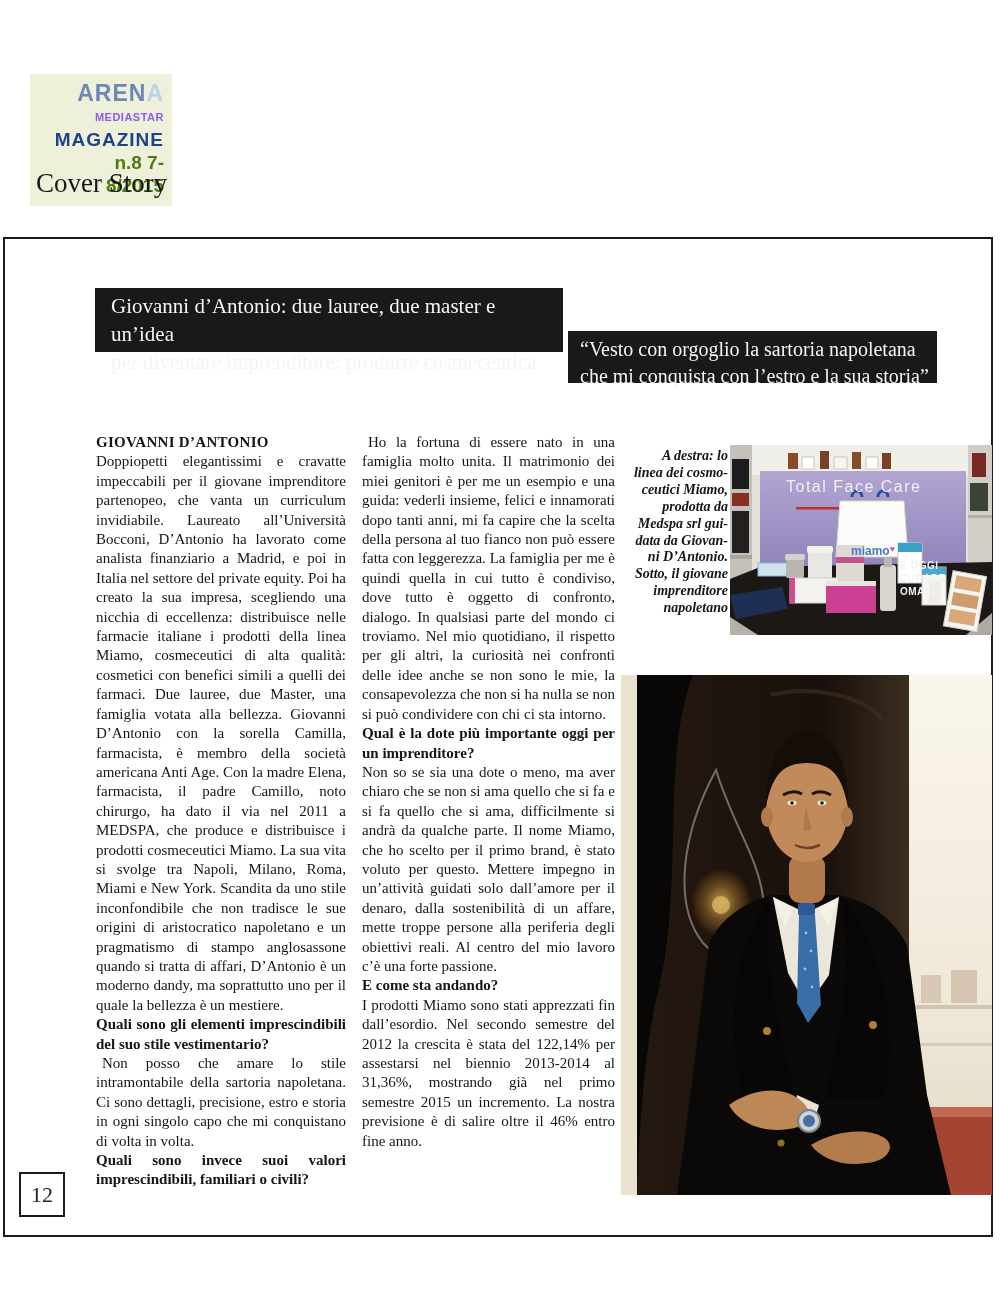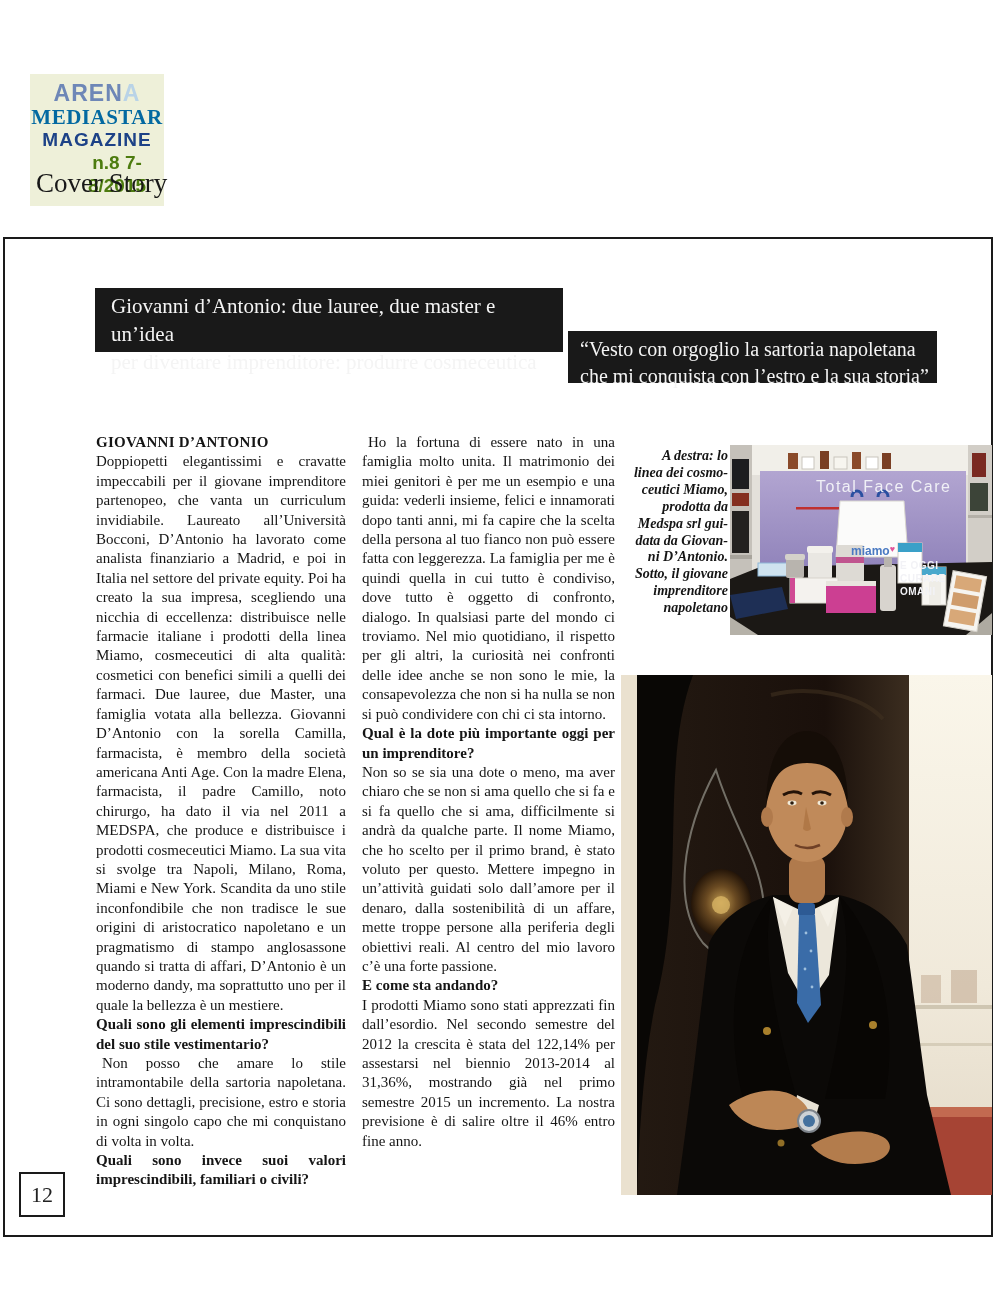--- a/index.html
+++ b/index.html
@@ -1,25 +1,25 @@
 <!DOCTYPE html>
 <html><head>
 <meta charset="utf-8">
 <style>
   html,body { margin:0; padding:0; }
   body { width:1000px; height:1300px; background:#ffffff; font-family:"Liberation Serif",serif; }
   .page { position:relative; width:1000px; height:1300px; background:#ffffff; overflow:hidden; }
 
   
-  .masthead { position:absolute; left:30px; top:74px; width:134px; padding:7px 0 9px 0;
-              background:#eef0d9; text-align:center;
+  .masthead { position:absolute; left:30px; top:74px; width:134px; padding:7px 8px 9px 0;
+              background:#eef0d9; text-align:right;
               font-family:"Liberation Sans",sans-serif; font-weight:bold; }
   .m1 { font-size:23px; line-height:25px; color:#6e87b7; letter-spacing:1px; }
   .m1 .accent { color:#b9d3e7; }
-  .m2 { font-size:21px; line-height:22px; color:#0369a1; letter-spacing:0.5px;font-family:Liberation Serif, serif; }
+  .m2 { font-size:11px; line-height:22px; color:#8b5cf6; letter-spacing:0.5px; }
   .m3 { font-size:19px; line-height:23px; color:#1d4287; letter-spacing:1px; }
   .m4 { font-size:19px; line-height:23px; color:#4d7c0f;margin-left:40px; }
 
   .section-label { position:absolute; left:36px; top:168px; font-size:27px; color:#181818; }
 
   
   .main-box { position:absolute; left:3px; top:237px; width:990px; height:1000px;
               border:2px solid #1a1a1a; box-sizing:border-box; background:#ffffff; }
 
   
@@ -43,21 +43,21 @@
              font-style:italic; font-weight:bold; font-size:14px; line-height:16.9px;
              white-space:pre-line; color:#151515; }
 
   
   .photo { position:absolute; overflow:hidden; }
   .photo-products { left:730px; top:445px; width:262px; height:190px; }
   .photo-portrait { left:621px; top:675px; width:371px; height:520px; }
   .photo svg { display:block; }
 
   .pp-banner-title { position:absolute; left:56px; top:33px; width:182px;
-        font-family:"Liberation Sans",sans-serif; font-size:16px; letter-spacing:1.5px; color:#f0f0f6;margin-left:30px; }
+        font-family:"Liberation Sans",sans-serif; font-size:16px; letter-spacing:1.5px; color:#f0f0f6; }
   .pp-line { position:absolute; left:170px; width:60px; font-family:"Liberation Sans",sans-serif;
         font-weight:bold; font-size:10px; color:#f2f2f6; letter-spacing:0.5px;margin-top:48px; }
   .pp-l1 { top:67px; } .pp-l2 { top:80px; } .pp-l3 { top:93px; }
   .pp-bag-logo { position:absolute; left:112px; top:99px; width:62px; text-align:center;
         font-family:"Liberation Sans",sans-serif; font-weight:bold; font-size:12px; color:#4a7ac2; }
   .pp-bag-logo .heart { color:#e0559a; font-size:9px; vertical-align:top; }
 
   
   .pagenum { position:absolute; left:19px; top:1172px; width:46px; height:45px;
              border:2px solid #1a1a1a; box-sizing:border-box; background:#ffffff;

